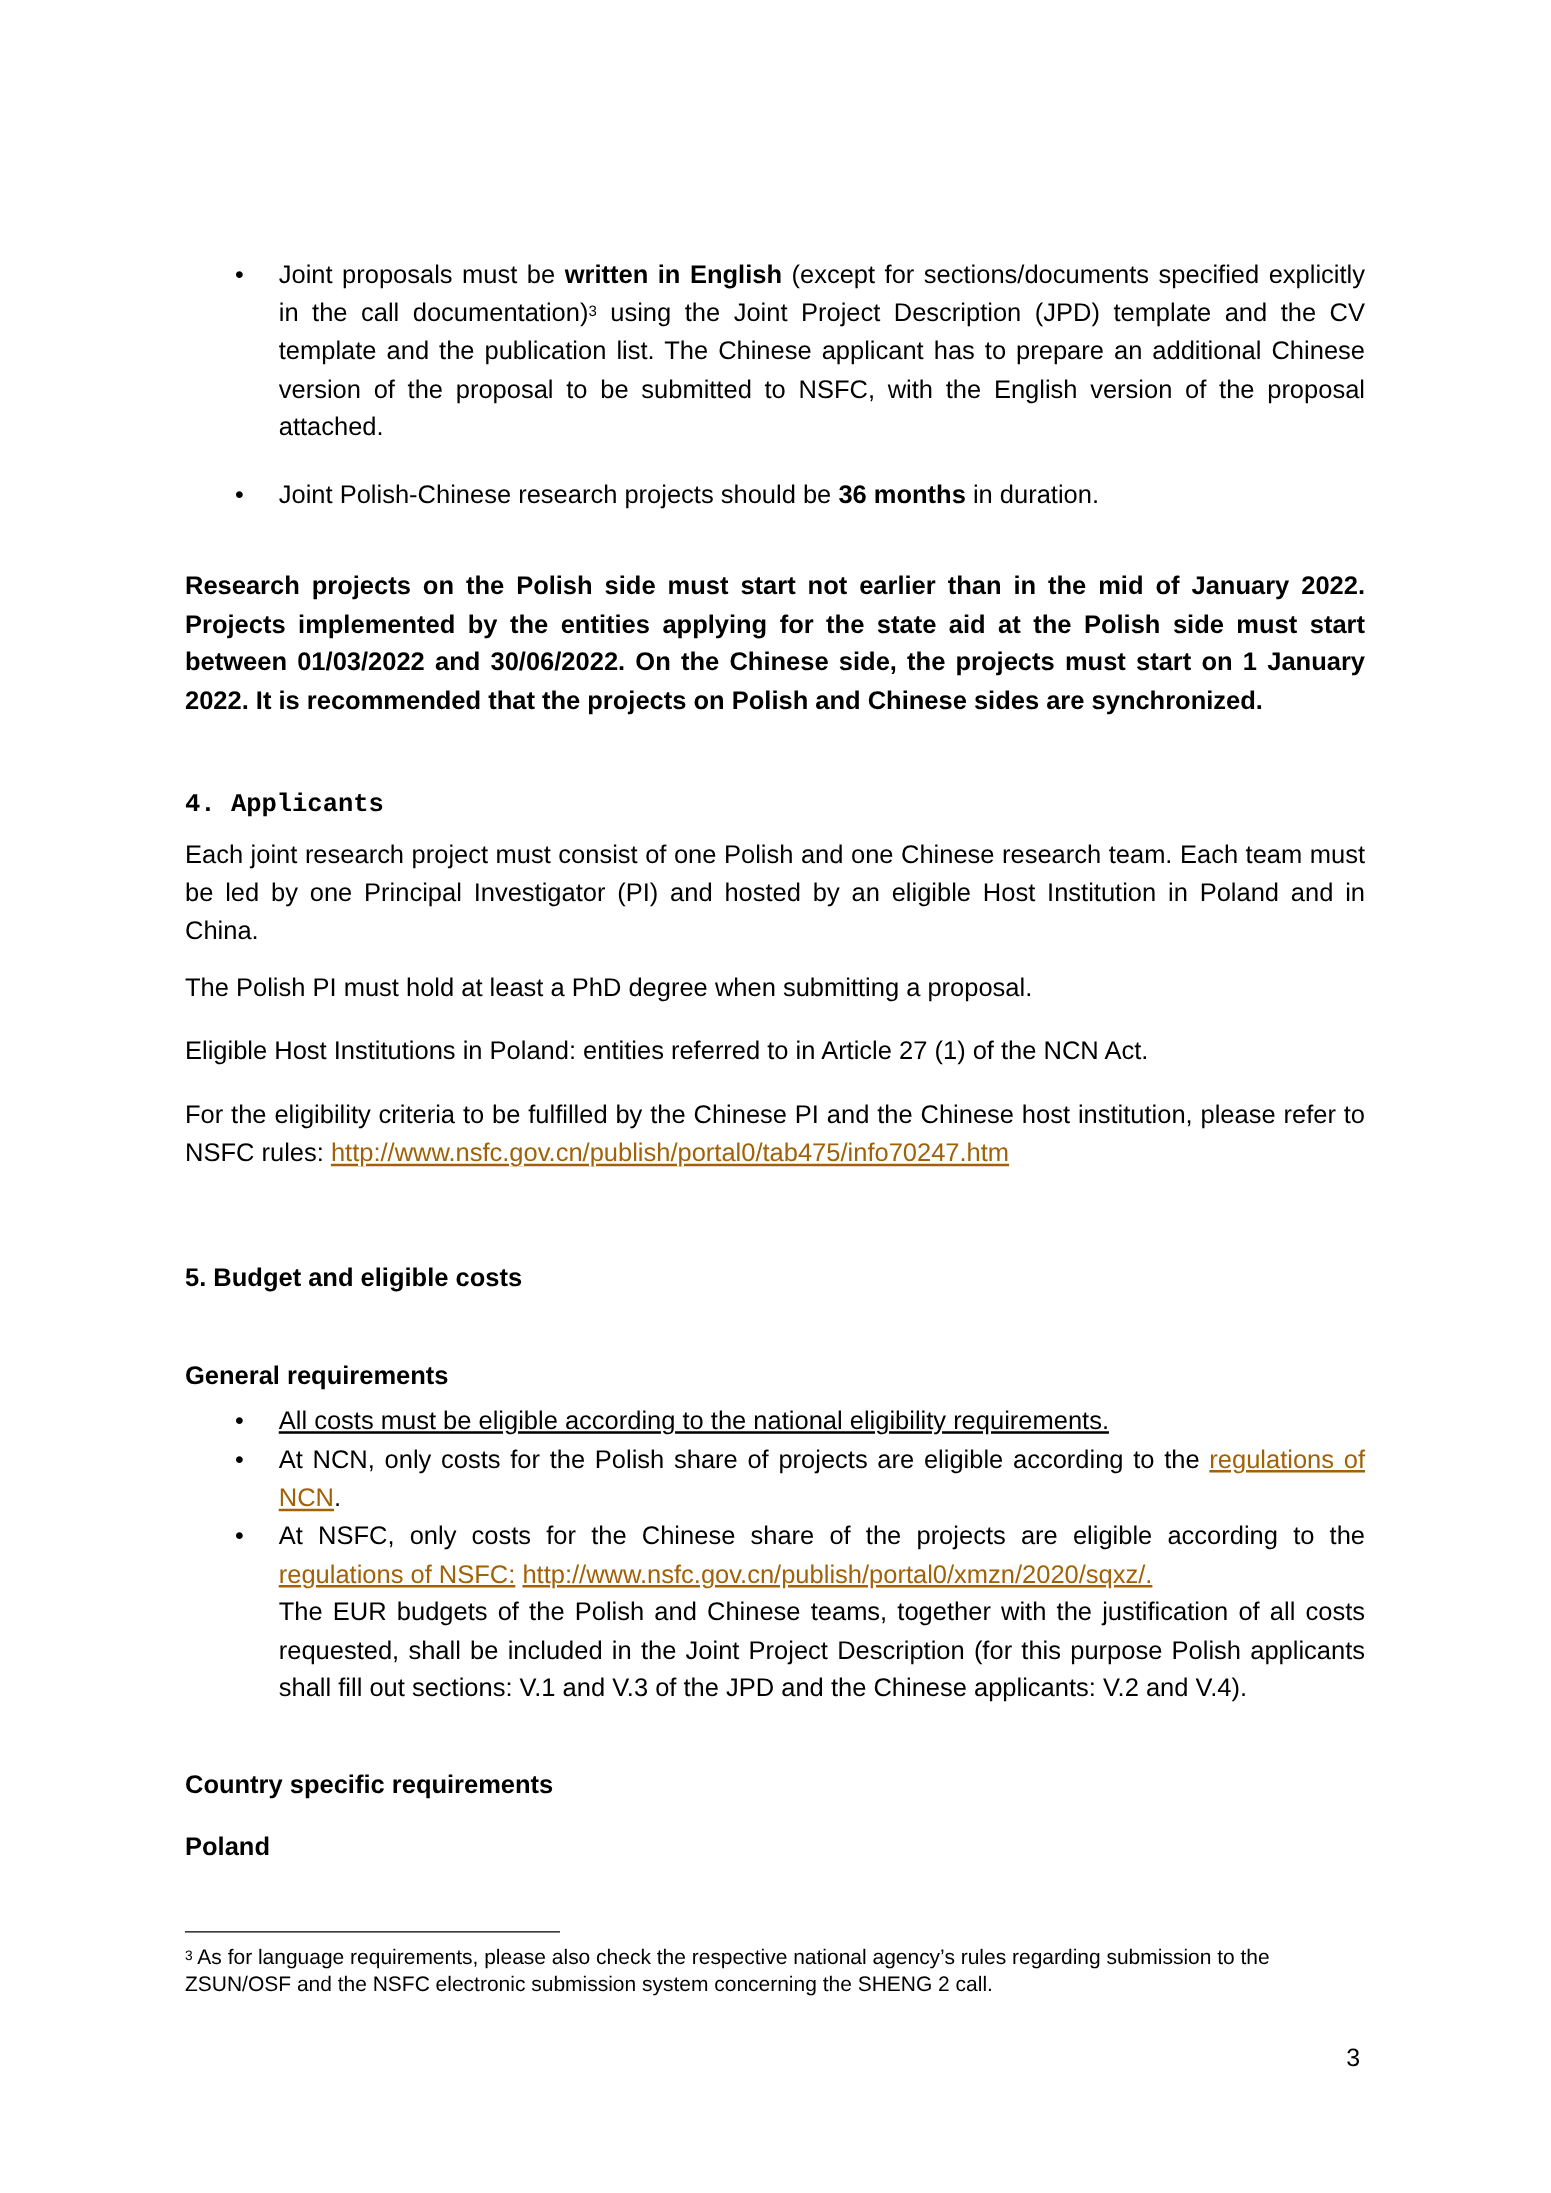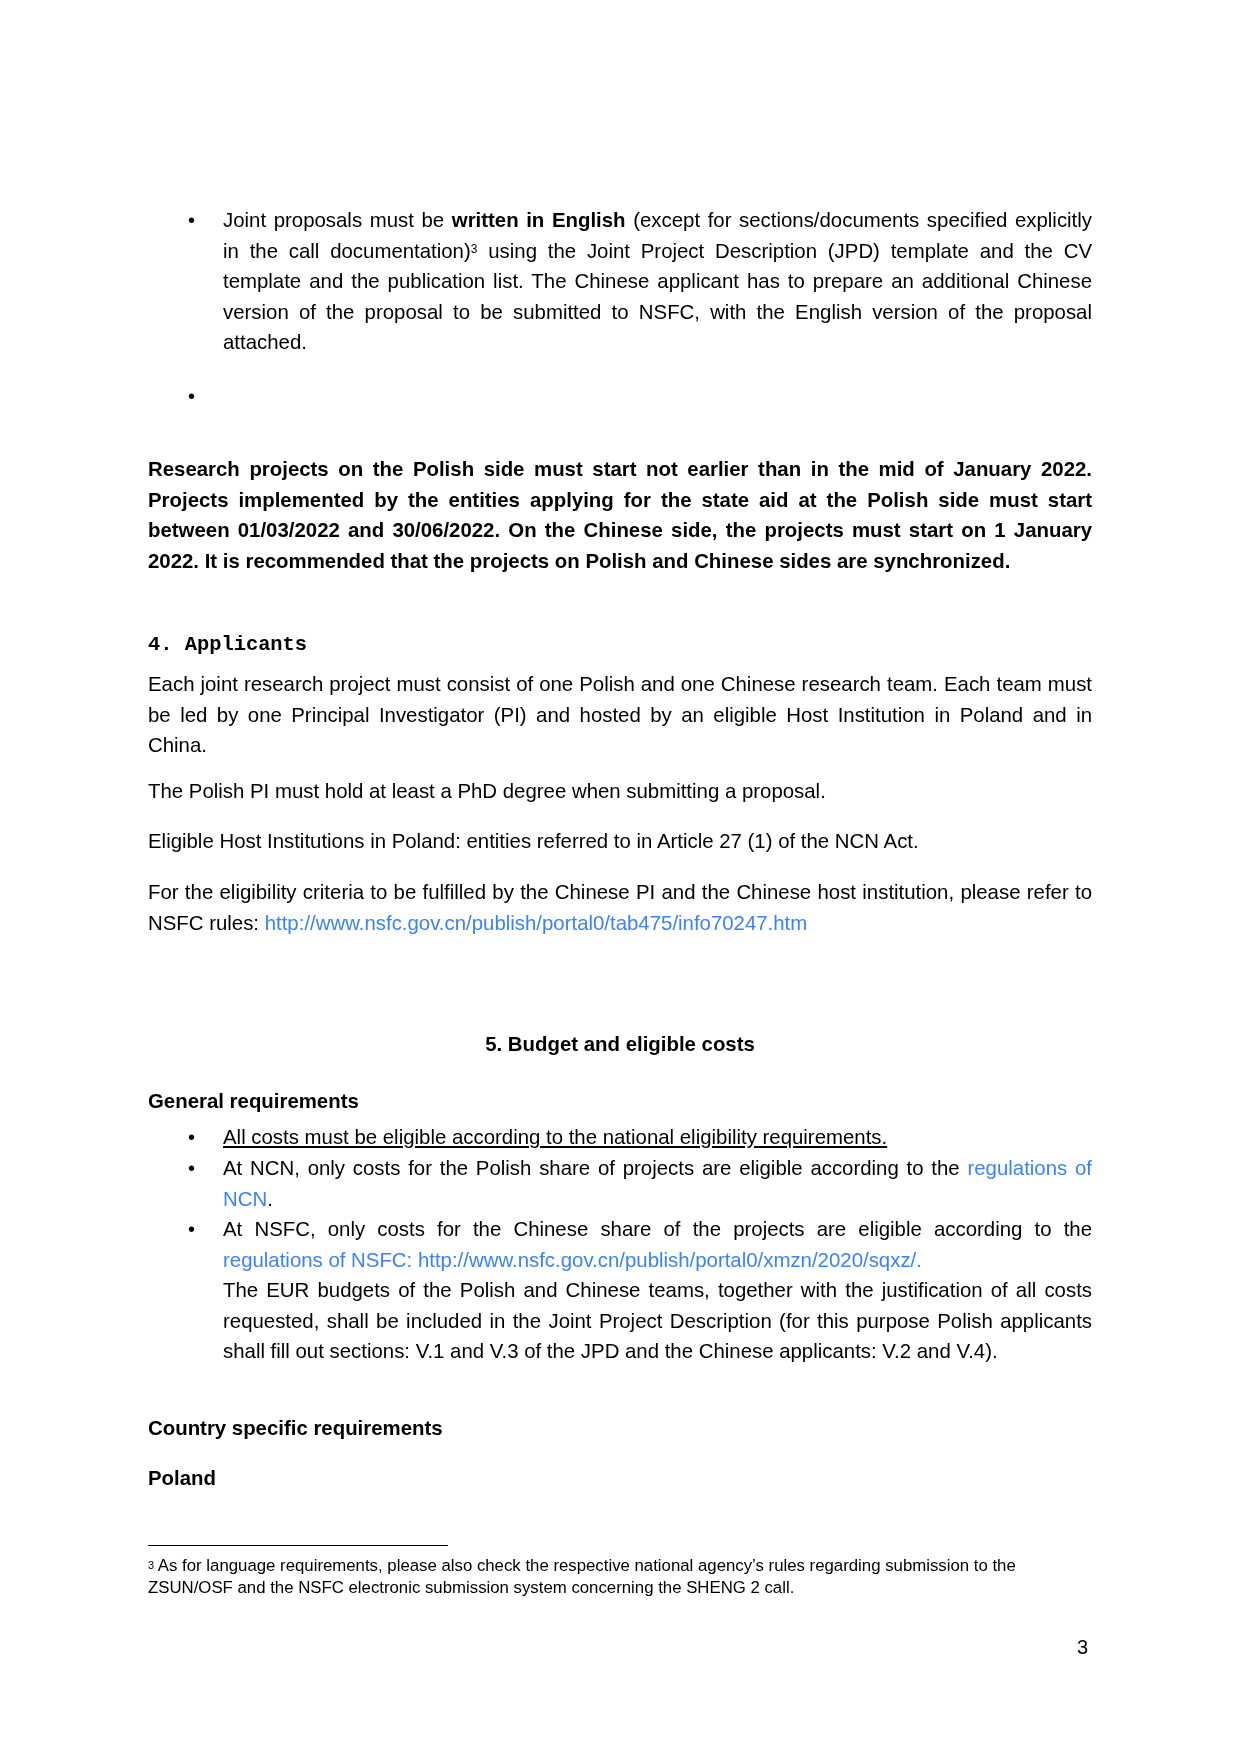--- a/index.html
+++ b/index.html
@@ -7,46 +7,47 @@
     width: 1241px; height: 1754px; position: relative; overflow: hidden;
     font-family: "Liberation Sans", sans-serif; color: #000000;
   }
   .page { position: absolute; left: 0; top: 0; width: 1241px; height: 1754px; }
   .txt { font-size: 20.4px; line-height: 30.5px; }
   .just { text-align: justify; text-align-last: left; }
   .block { position: absolute; left: 148px; width: 944px; }
   .bul { position: absolute; left: 188px; width: 20px; font-size: 20px; line-height: 30.5px; }
   .bul-text { position: absolute; left: 223px; width: 869px; }
   b, .bold { font-weight: bold; margin-top: 16px; }
-  a { color: #3b82f6; }
+  a { color: #a16207; text-decoration: underline; }
   sup { font-size: 12px; vertical-align: top; position: relative; top: -2px; }
   .fn-rule { position: absolute; left: 148px; top: 1545px; width: 300px; height: 1px; background: #000; }
   .fn { position: absolute; left: 148px; top: 1555px; width: 950px; font-size: 16.8px; line-height: 22px; }
   .fn sup { font-size: 11px; top: -1px; }
   .pnum { position: absolute; left: 1077px; top: 1636px; font-size: 20px; }
 </style>
 </head>
 <body>
 
 <div class="page">
 
   <div class="bul txt" style="top:205px;">•</div>
   <div class="bul-text txt just" style="top:205px;"><span>Joint proposals must be </span><b>written in English</b><span> (except for sections/documents specified explicitly in the call documentation)</span><sup>3</sup><span> using the Joint Project Description (JPD) template and the CV template and the publication list. The Chinese applicant has to prepare an additional Chinese version of the proposal to be submitted to NSFC, with the English version of the proposal attached.</span></div>
 
   <div class="bul txt" style="top:381px;">•</div>
+  <div class="bul-text txt" style="top:381px;"><span>Joint Polish-Chinese research projects should be </span><b>36 months</b><span> in duration.</span></div>
 
   <div class="block txt just bold" style="top:438px;">Research projects on the Polish side must start not earlier than in the mid of January 2022. Projects implemented by the entities applying for the state aid at the Polish side must start between 01/03/2022 and 30/06/2022. On the Chinese side, the projects must start on 1 January 2022. It is recommended that the projects on Polish and Chinese sides are synchronized.</div>
 
   <div class="block txt bold" style="top:614px;font-family:Liberation Mono, monospace;">4. Applicants</div>
   <div class="block txt" style="top:776px;">The Polish PI must hold at least a PhD degree when submitting a proposal.</div>
   <div class="block txt just" style="top:669px;">Each joint research project must consist of one Polish and one Chinese research team. Each team must be led by one Principal Investigator (PI) and hosted by an eligible Host Institution in Poland and in China.</div>
   <div class="block txt" style="top:826px;">Eligible Host Institutions in Poland: entities referred to in Article 27 (1) of the NCN Act.</div>
   <div class="block txt just" style="top:877px;"><span>For the eligibility criteria to be fulfilled by the Chinese PI and the Chinese host institution, please refer to NSFC rules: </span><a>http://www.nsfc.gov.cn/publish/portal0/tab475/info70247.htm</a></div>
 
-  <div class="block txt bold" style="top:1013px;text-align:center;">5. Budget and eligible costs</div>
+  <div class="block txt bold" style="top:992px;">5. Budget and eligible costs</div>
   <div class="block txt bold" style="top:1070px;">General requirements</div>
 
   <div class="bul txt" style="top:1122px;">•</div>
   <div class="bul-text txt" style="top:1122px;text-decoration:underline;">All costs must be eligible according to the national eligibility requirements.</div>
 
   <div class="bul txt" style="top:1153px;">•</div>
   <div class="bul-text txt just" style="top:1153px;"><span>At NCN, only costs for the Polish share of projects are eligible according to the </span><a>regulations of NCN</a><span>.</span></div>
 
   <div class="bul txt" style="top:1214px;">•</div>
   <div class="bul-text txt just" style="top:1214px;"><span>At NSFC, only costs for the Chinese share of the projects are eligible according to the </span><a>regulations of NSFC:</a> <a>http://www.nsfc.gov.cn/publish/portal0/xmzn/2020/sqxz/.</a></div>

